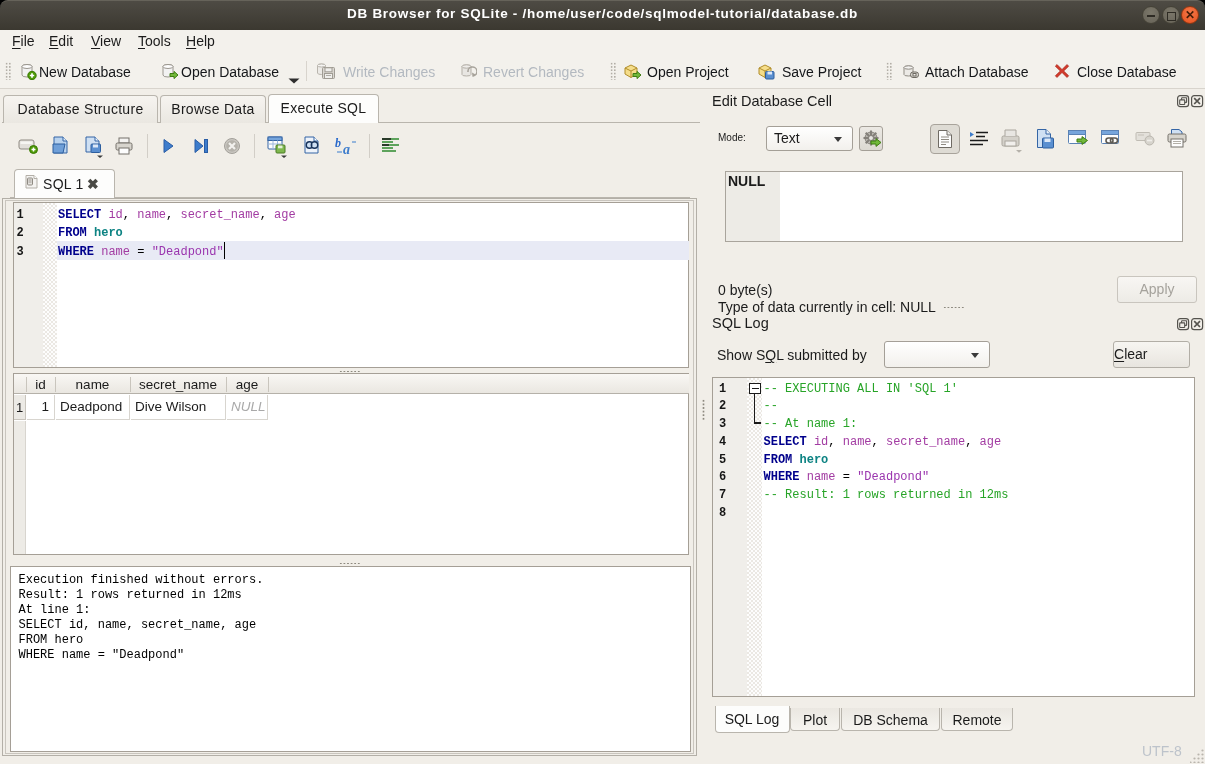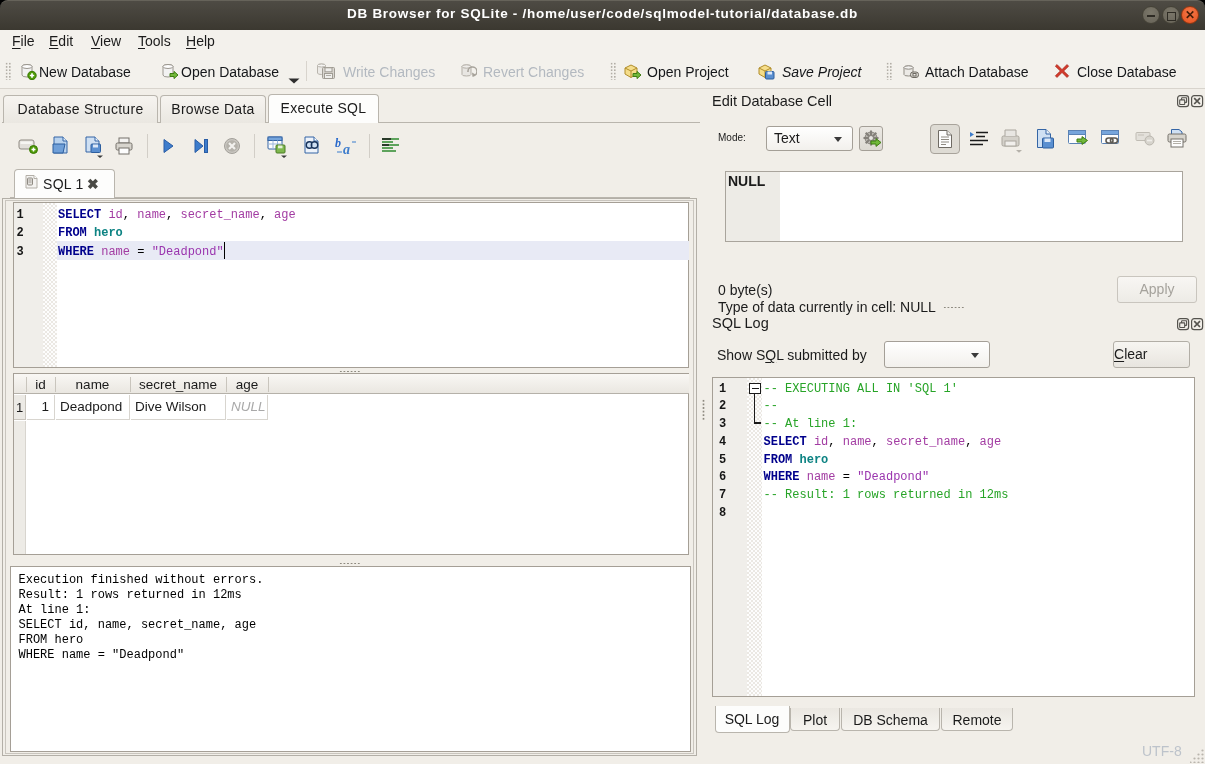--- a/index.html
+++ b/index.html
@@ -142,21 +142,21 @@
 
   <svg class="tbicon" style="left:1054px;" width="16" height="16" viewBox="0 0 16 16">
     <path d="M3 1.5 L8 6.5 L13 1.5 L14.7 3.2 L9.7 8 L14.7 12.8 L13 14.5 L8 9.5 L3 14.5 L1.3 12.8 L6.3 8 L1.3 3.2 Z" fill="#d33a2c" stroke="#9e2012" stroke-width="0.6"></path>
   </svg>
 </div>
 <div class="tbtext" style="left:39px;">New Database</div>
 <div class="tbtext" style="left:181px;">Open Database</div>
 <div class="tbtext dis" style="left:343px;">Write Changes</div>
 <div class="tbtext dis" style="left:483px;">Revert Changes</div>
 <div class="tbtext" style="left:647px;">Open Project</div>
-<div class="tbtext" style="left:782px;font-style:italic;">Save Project</div>
+<div class="tbtext" style="left:782px;">Save Project</div>
 <div class="tbtext" style="left:925px;">Attach Database</div>
 <div class="tbtext" style="left:1077px;">Close Database</div>
 
 <div id="tabline"></div>
 <div class="tab" style="left:3px; width:155px;">Database Structure</div>
 <div class="tab" style="left:160px; width:106px;">Browse Data</div>
 <div class="tab active" style="left:268px; width:111px;">Execute SQL</div>
 
 <div id="sqltb">
 
@@ -411,21 +411,21 @@
   <div class="mono" style="position:absolute; left:719px; top:380.5px; line-height:17.8px; font-weight:bold; color:#161616;">1
 2
 3
 4
 5
 6
 7
 8</div>
   <div class="mono" style="position:absolute; left:763.5px; top:380.5px; line-height:17.8px; color:#000;"><span class="cmt">-- EXECUTING ALL IN 'SQL 1'</span>
 <span class="cmt">--</span>
-<span class="cmt">-- At line 1:</span>
+<span class="cmt">-- At name 1:</span>
 <span class="kw">SELECT</span> <span class="idf">id</span>, <span class="idf">name</span>, <span class="idf">secret_name</span>, <span class="idf">age</span>
 <span class="kw">FROM</span> <span class="tbl">hero</span>
 <span class="kw">WHERE</span> <span class="idf">name</span> = <span class="str">"Deadpond"</span>
 <span class="cmt">-- Result: 1 rows returned in 12ms</span></div>
 
   <div style="position:absolute; left:749px; top:382.5px; width:12px; height:11.5px; background:#fff; border:1.2px solid #1a1a1a;"></div>
   <div style="position:absolute; left:751.5px; top:387.5px; width:7px; height:1.3px; background:#1a1a1a;"></div>
   <div style="position:absolute; left:754.2px; top:394px; width:1.3px; height:29.5px; background:#1a1a1a;"></div>
   <div style="position:absolute; left:754.2px; top:422.3px; width:7px; height:1.4px; background:#1a1a1a;"></div>
 

